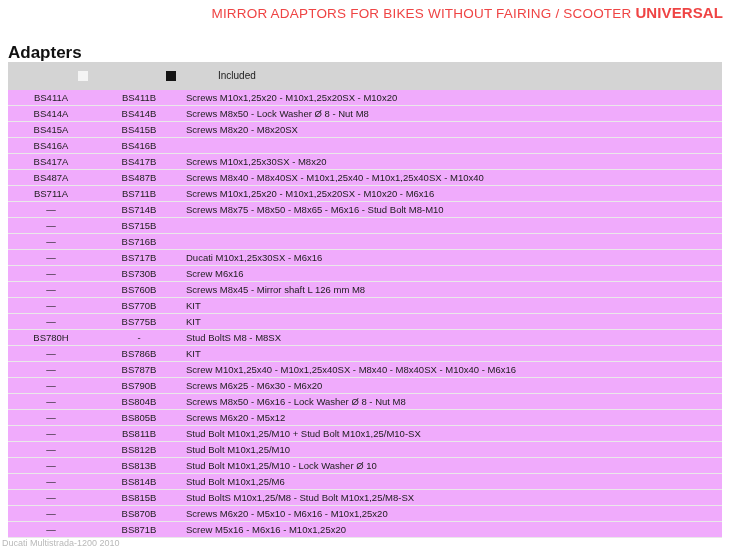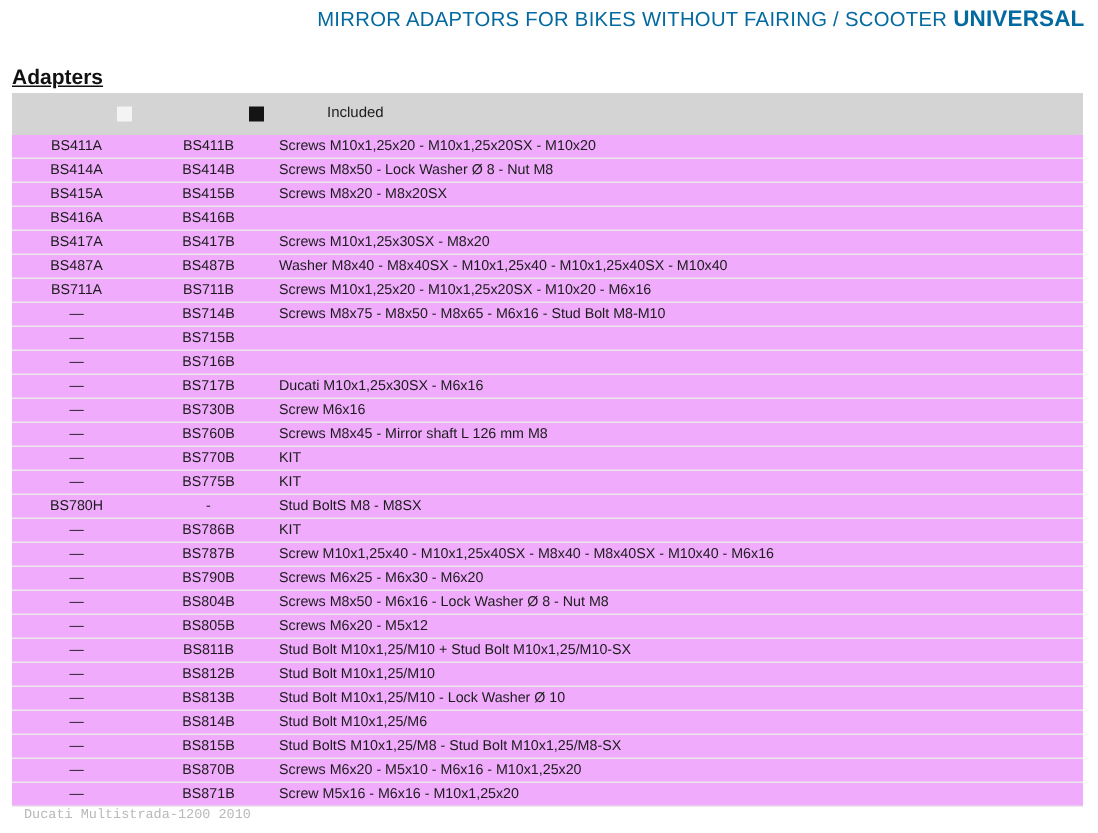--- a/index.html
+++ b/index.html
@@ -10,34 +10,33 @@
     font-family: "Liberation Sans", sans-serif;
     color: #1c1c1c;
     overflow: hidden;
   }
   .page-title {
     position: absolute;
     top: 4px; right: 9px;
     font-size: 13.5px;
     letter-spacing: 0.2px;
     white-space: nowrap;
-    color: #0369a1;
+    color: #ef4444;
   }
   .page-title .emph {
     font-weight: bold;
     font-size: 15px;
     letter-spacing: 0.1px;
   }
   .section-label {
     position: absolute;
     top: 43px; left: 8px;
-    font-size: 14px;
+    font-size: 17px;
     font-weight: bold;
     color: #111;
-    text-decoration: underline;
   }
   .adapter-table {
     position: absolute;
     top: 62px; left: 8px;
     width: 714px;
   }
   .thead {
     display: flex;
     align-items: center;
     height: 28px;
@@ -63,26 +62,25 @@
   .sq {
     display: inline-block;
     width: 10px; height: 10px;
     vertical-align: middle;
   }
   .sq-white { background: #f4f4f4; }
   .sq-black { background: #141414; }
   .watermark {
     position: absolute;
     left: 2px; top: 538px;
-    font-family: Liberation Mono, monospace;
+    font-family: Liberation Sans, sans-serif;
     font-size: 9px;
     color: #b9b9b9;
     letter-spacing: 0px;
     white-space: nowrap;
-    margin-left: 14px;
   }
 </style>
 </head>
 <body>
 
 <div class="page-title">
   <span>MIRROR ADAPTORS FOR BIKES WITHOUT FAIRING / SCOOTER </span><span class="emph">UNIVERSAL</span>
 </div>
 
 <div class="section-label">Adapters</div>
@@ -119,21 +117,21 @@
 
   <div class="tr">
     <div class="td c1">BS417A</div>
     <div class="td c2">BS417B</div>
     <div class="td c3">Screws M10x1,25x30SX - M8x20</div>
   </div>
 
   <div class="tr">
     <div class="td c1">BS487A</div>
     <div class="td c2">BS487B</div>
-    <div class="td c3">Washer M8x40 - M8x40SX - M10x1,25x40 - M10x1,25x40SX - M10x40</div>
+    <div class="td c3">Screws M8x40 - M8x40SX - M10x1,25x40 - M10x1,25x40SX - M10x40</div>
   </div>
 
   <div class="tr">
     <div class="td c1">BS711A</div>
     <div class="td c2">BS711B</div>
     <div class="td c3">Screws M10x1,25x20 - M10x1,25x20SX - M10x20 - M6x16</div>
   </div>
 
   <div class="tr">
     <div class="td c1">—</div>

